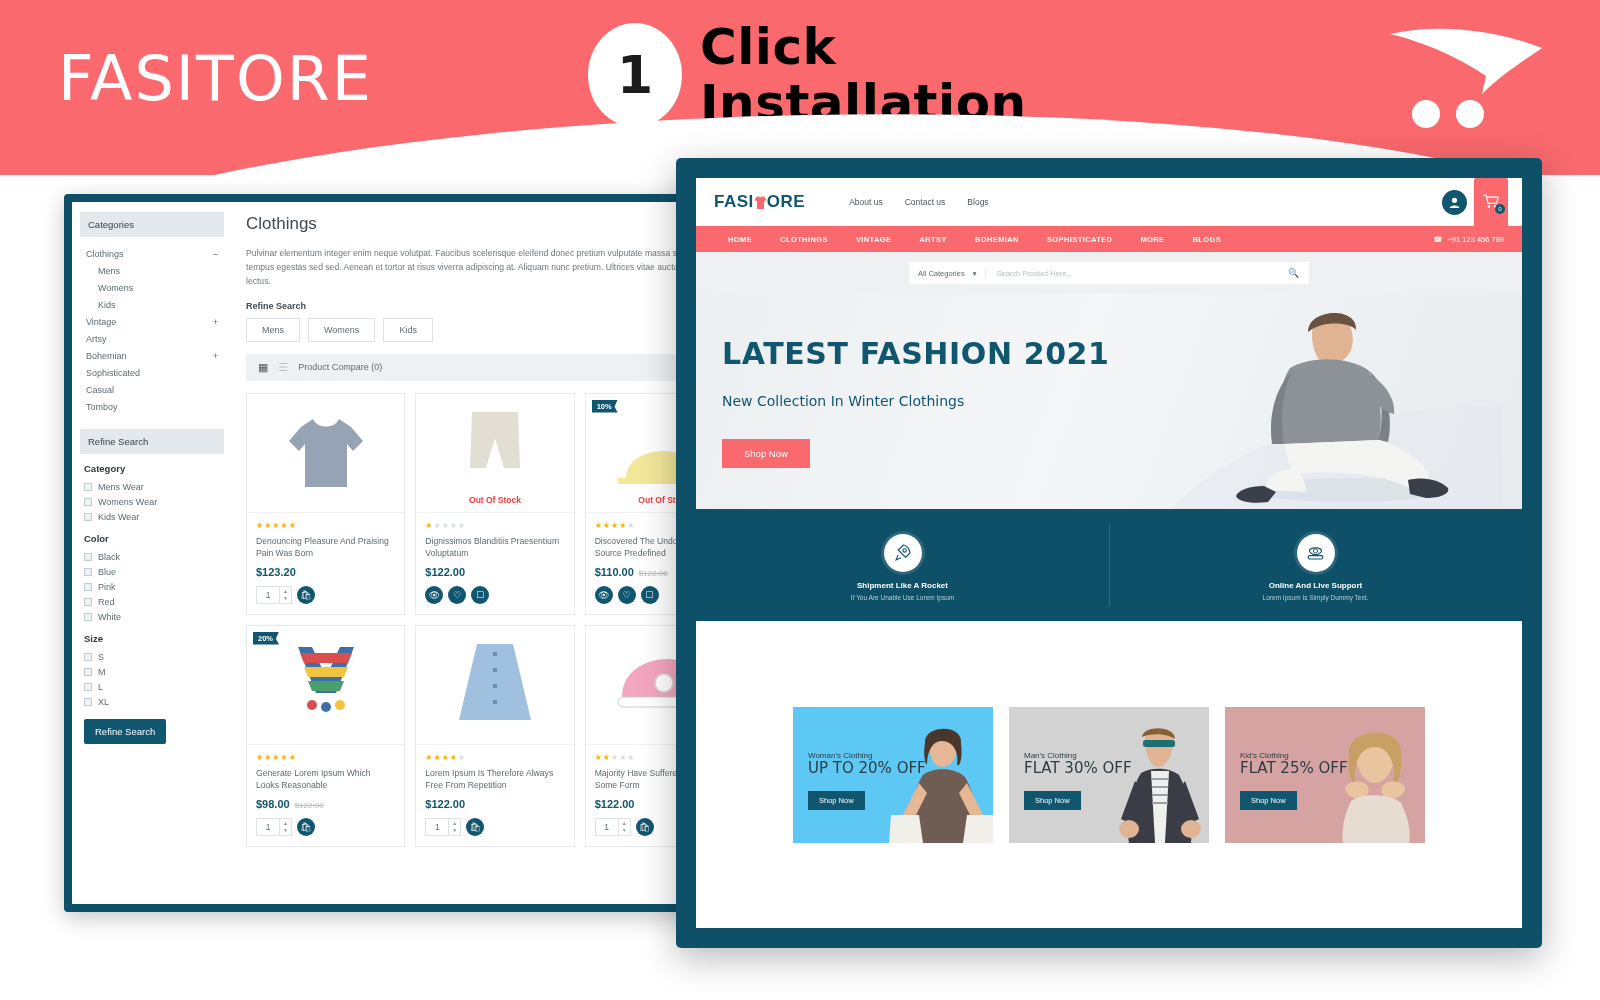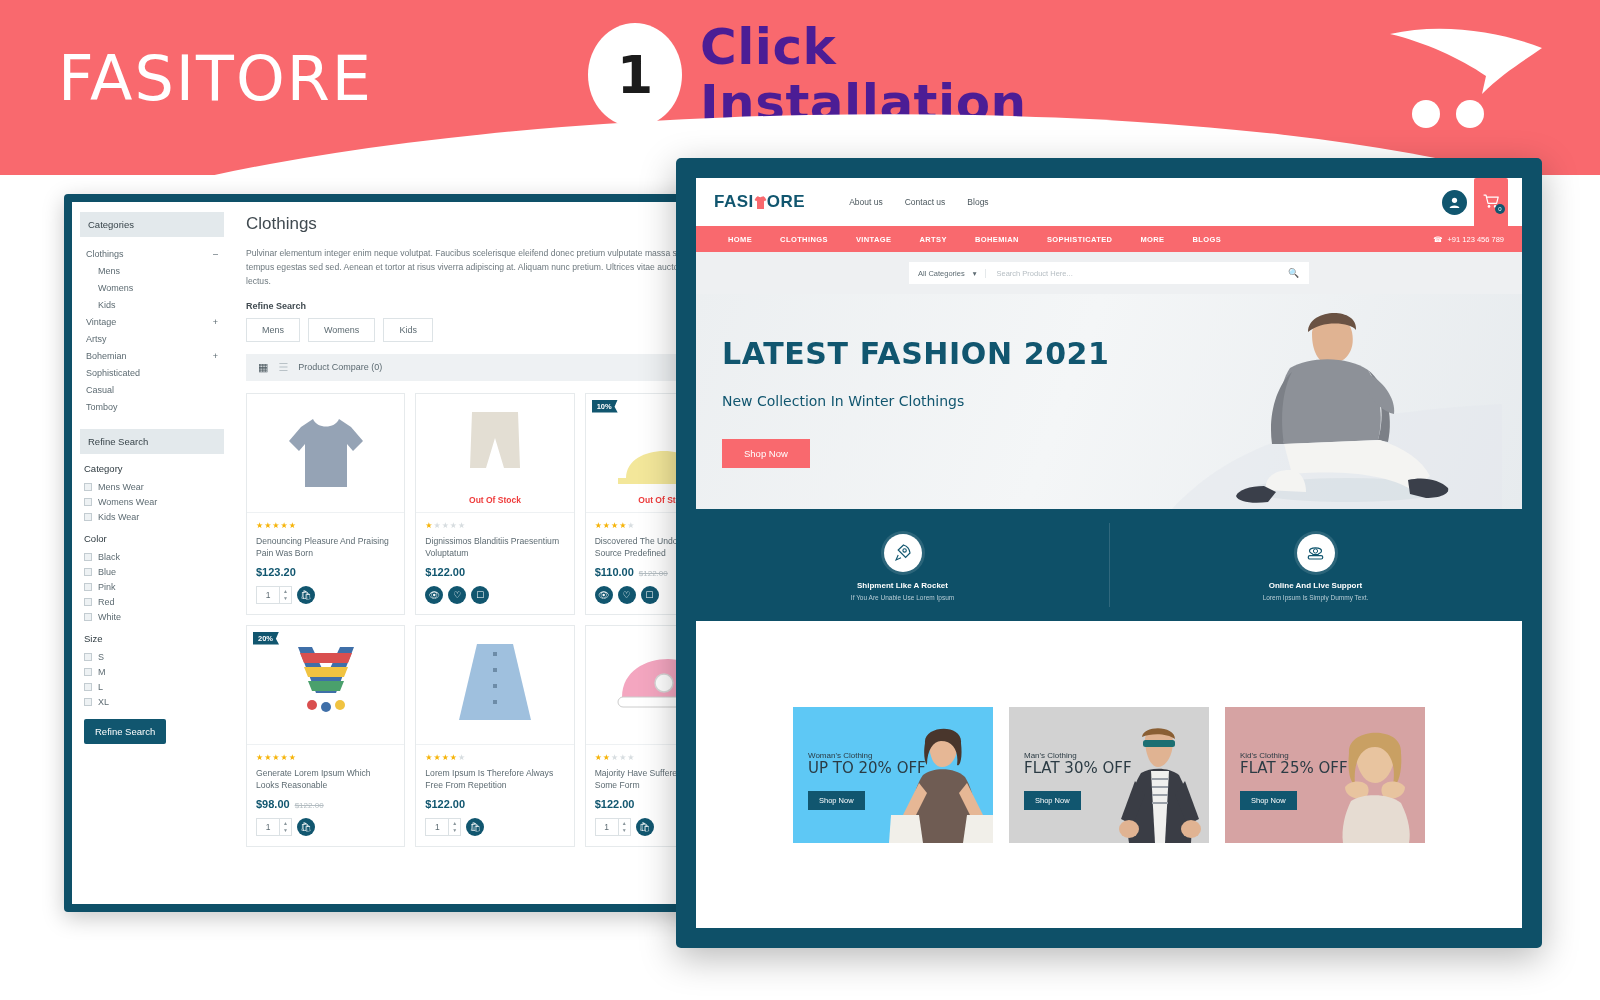--- a/index.html
+++ b/index.html
@@ -25,42 +25,42 @@
     font-size: 62px; font-weight: 400; letter-spacing: 2px;
     color: #ffffff; font-family: "DejaVu Sans", sans-serif;
   }
   .oneclick { position: absolute; left: 588px; top: 22px; display: flex; align-items: center; gap: 18px; }
   .one-circle {
     width: 94px; height: 104px; border-radius: 50%; background:#fff;
     display:flex; align-items:center; justify-content:center;
     font-size: 52px; font-weight: 700; color:#1b1b1b;
     font-family: "DejaVu Sans", sans-serif;
   }
-  .click-lines { color: #4c1d95; line-height: 1.0; }
+  .click-lines { color: #000000; line-height: 1.0; }
   .click-lines .l1 { font-size: 50px; font-weight: 700; letter-spacing:.5px; font-family:"DejaVu Sans", sans-serif;}
   .click-lines .l2 { font-size: 50px; font-weight: 700; letter-spacing:.5px; margin-top:6px; font-family:"DejaVu Sans", sans-serif;}
   .cart-logo { position: absolute; right: 48px; top: 18px; width: 170px; height: 120px; }
 
   
   .bg-window {
     position: absolute; left: 64px; top: 194px; width: 688px; height: 718px;
     background: #0e5068; border-radius: 4px; padding: 8px; z-index: 2;
     box-shadow: 0 6px 22px rgba(0,0,0,.22);
   }
   .bg-inner { background:#fff; width: 100%; height: 100%; display:flex; overflow:hidden; }
   .bg-side { width: 160px; flex: 0 0 160px; padding: 10px 8px 0 8px; }
   .side-head {
     background:#e3e9ec; color:#38444a; font-size:9.5px; padding:7px 8px; margin-bottom:8px;
   }
   .side-list { list-style:none; }
   .side-list li {
     font-size:9px; color:#5d6b72; padding:3.5px 6px; display:flex; justify-content:space-between;
   }
   .side-list li.sub { padding-left:18px; }
-  .grp-title { font-size:9.5px; font-weight:400; color:#2e3a40; margin:9px 0 5px 4px; }
+  .grp-title { font-size:9.5px; font-weight:700; color:#2e3a40; margin:9px 0 5px 4px; }
   .chk { font-size:9px; color:#5d6b72; display:flex; align-items:center; gap:6px; padding:2.5px 0 2.5px 4px;}
   .chk .box { width:8px; height:8px; border:1px solid #c3ccd1; background:#eef2f4; display:inline-block; flex:0 0 8px;}
   .refine-btn {
     margin: 10px 0 0 4px; background:#11566f; color:#fff; font-size:9.5px;
     padding:7px 11px; display:inline-block; border-radius:2px;
   }
   .bg-main { flex:1; padding: 12px 0 0 14px; min-width:0; }
   .bg-h1 { font-size:17px; color:#404a50; font-weight:400; margin-bottom:12px; }
   .bg-p { font-size:8.6px; color:#6d787e; line-height:1.65; margin-bottom:12px; padding-right:6px;}
   .bg-refine { font-size:9px; color:#414b51; font-weight:700; margin-bottom:7px; }

